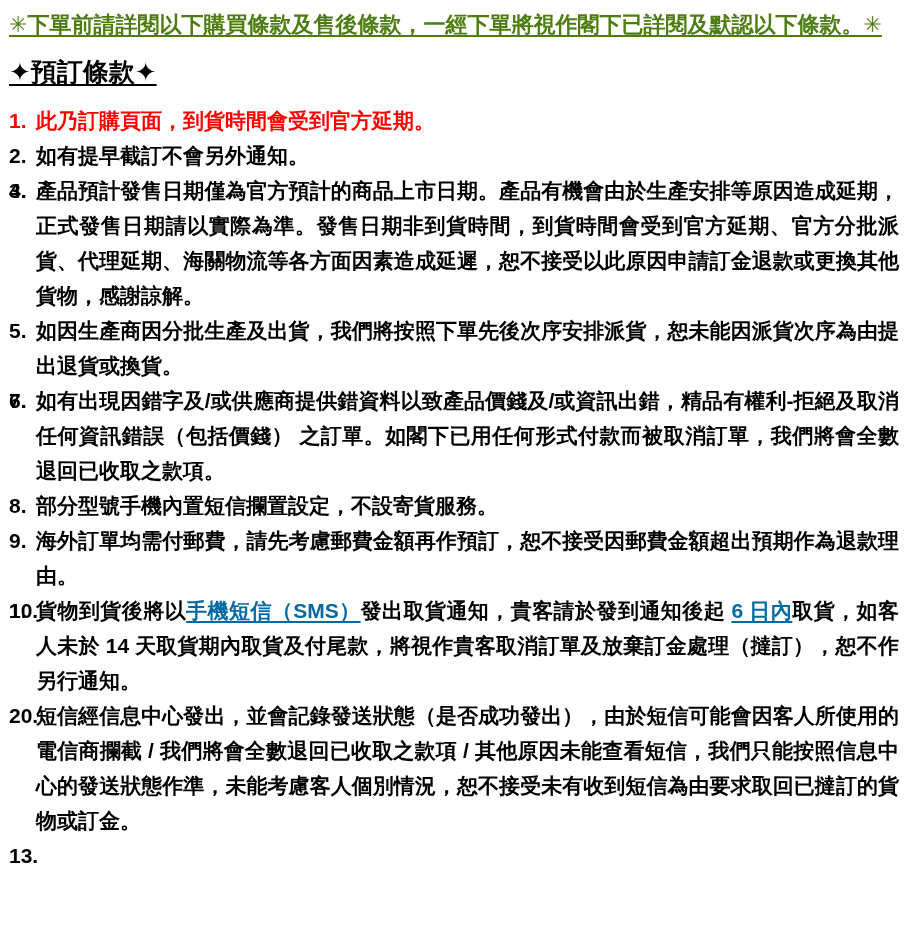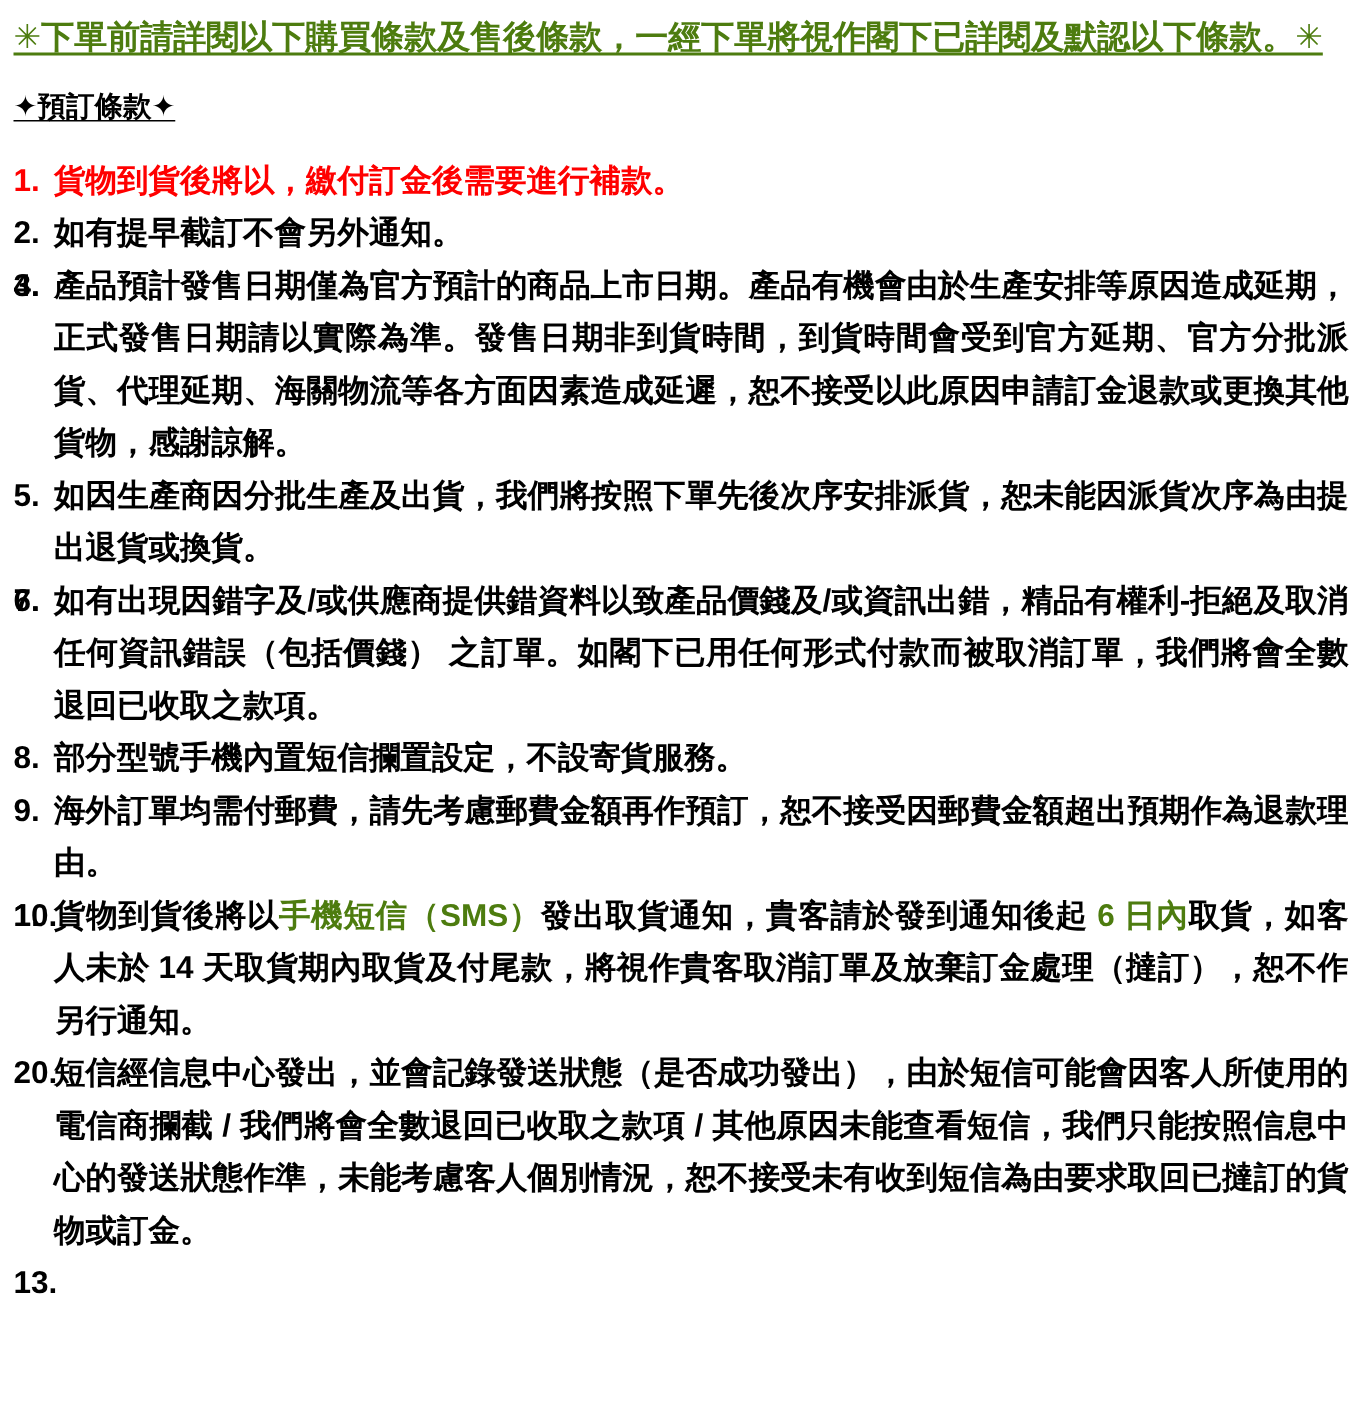--- a/index.html
+++ b/index.html
@@ -23,21 +23,21 @@
   .title {
     color: #4d7c0f;
     font-size: 22px;
     line-height: 34px;
     text-decoration: underline;
     text-underline-offset: 3px;
     white-space: nowrap;
   }
   .heading {
     margin-top: 13px;
-    font-size: 19px;
+    font-size: 26px;
     line-height: 34px;
   }
   .heading span {
     text-decoration: underline;
     text-underline-offset: 3px;
   }
   ol.terms {
     list-style: none;
     margin: 14px 0 0 0;
     padding: 0;
@@ -50,36 +50,37 @@
     text-align: justify;
     text-justify: inter-ideograph;
   }
   ol.terms li .num {
     position: absolute;
     left: 0;
     top: 0;
   }
   .red { color: #ff0000; }
   .red-underline {
-    color: #4d7c0f;
+    color: #0369a1;
+    text-decoration: underline;
     text-underline-offset: 3px;
   }
 </style>
 </head>
 <body>
 
 <div class="page">
   <div class="title">✳下單前請詳閱以下購買條款及售後條款，一經下單將視作閣下已詳閱及默認以下條款。✳</div>
 
   <div class="heading">
     <span>✦預訂條款✦</span>
   </div>
 
   <ol class="terms" id="terms-list">
-      <li class="red"><span class="num">1.</span><span>貨物到貨後將以，繳付訂金後需要進行補款。</span></li>
+      <li class="red"><span class="num">1.</span><span>此乃訂購頁面，到貨時間會受到官方延期。</span></li>
       <li><span class="num">2.</span><span>如有提早截訂不會另外通知。</span></li>
       <li><span class="num">3.</span></li>
       <li><span class="num">4.</span><span>產品預計發售日期僅為官方預計的商品上市日期。產品有機會由於生產安排等原因造成延期，正式發售日期請以實際為準。發售日期非到貨時間，到貨時間會受到官方延期、官方分批派貨、代理延期、海關物流等各方面因素造成延遲，恕不接受以此原因申請訂金退款或更換其他貨物，感謝諒解。</span></li>
       <li><span class="num">5.</span><span>如因生產商因分批生產及出貨，我們將按照下單先後次序安排派貨，恕未能因派貨次序為由提出退貨或換貨。</span></li>
       <li><span class="num">6.</span></li>
       <li><span class="num">7.</span><span>如有出現因錯字及/或供應商提供錯資料以致產品價錢及/或資訊出錯，精品有權利-拒絕及取消任何資訊錯誤（包括價錢） 之訂單。如閣下已用任何形式付款而被取消訂單，我們將會全數退回已收取之款項。</span></li>
       <li><span class="num">8.</span><span>部分型號手機內置短信攔置設定，不設寄貨服務。</span></li>
       <li><span class="num">9.</span><span>海外訂單均需付郵費，請先考慮郵費金額再作預訂，恕不接受因郵費金額超出預期作為退款理由。</span></li>
       <li><span class="num">10.</span></li>
       <li><span class="num">1.</span><span>貨物到貨後將以</span><span class="red-underline">手機短信（SMS）</span><span>發出取貨通知，貴客請於發到通知後起 </span><span class="red-underline">6 日內</span><span>取貨，如客人未於 14 天取貨期內取貨及付尾款，將視作貴客取消訂單及放棄訂金處理（撻訂），恕不作另行通知。</span></li>

